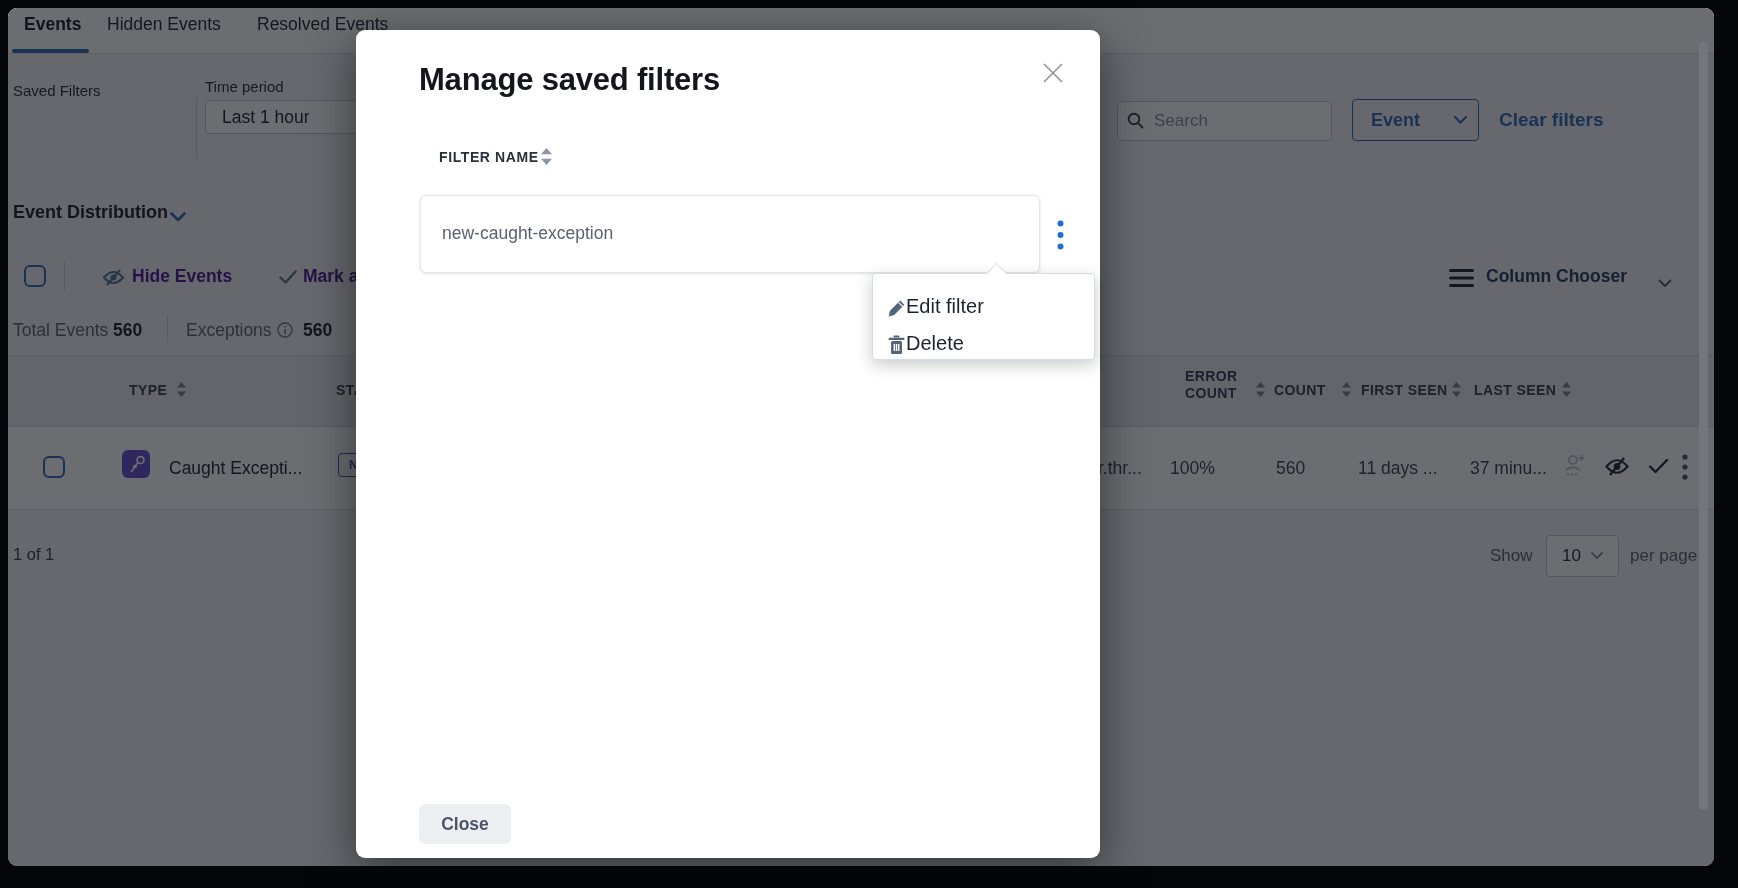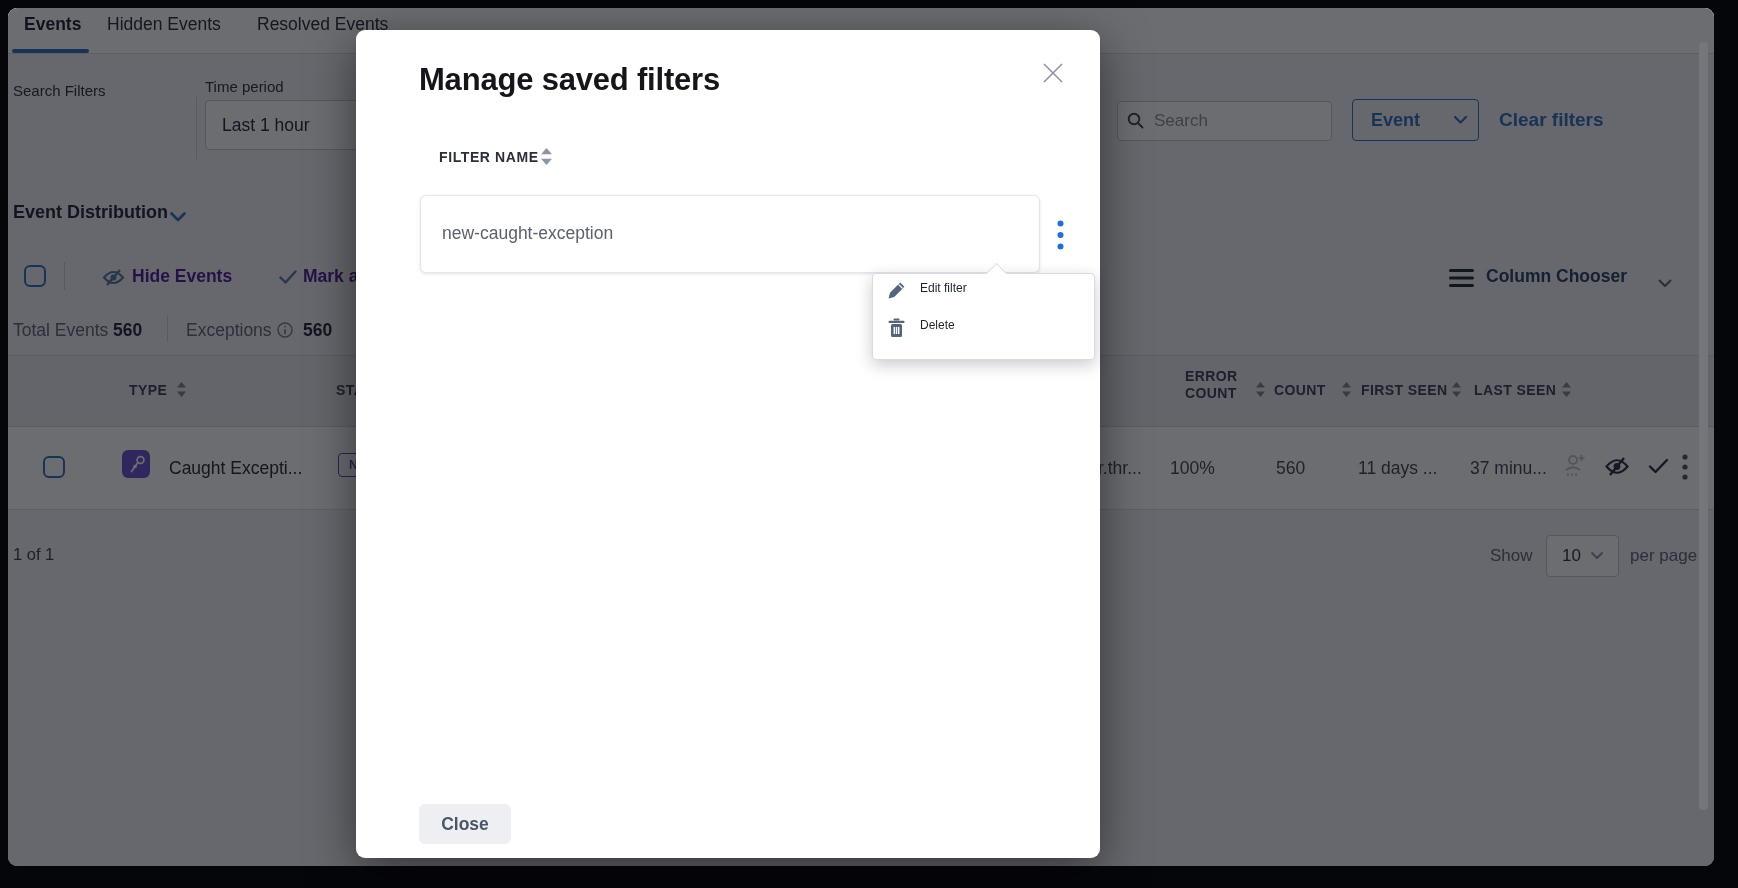--- a/index.html
+++ b/index.html
@@ -51,46 +51,46 @@
   .modal { left:356px; top:30px; width:744px; height:828px; background:#ffffff; border-radius:9px; z-index:70; box-shadow:0 12px 48px rgba(0,0,0,.5); }
   .modal-title { left:63px; top:32px; font-size:31px; font-weight:bold; color:#15151c; letter-spacing:-.2px; }
   .modal-close { left:680px; top:26px; width:34px; height:34px; display:flex; align-items:center; justify-content:center; color:#9094a2; cursor:pointer; }
   .col-head { left:83px; top:119px; font-size:14px; font-weight:bold; color:#2b2f38; letter-spacing:.6px; }
   .filter-card { left:64px; top:165px; width:620px; height:78px; background:#fff; border:1px solid #e4e6eb; border-radius:6px; box-shadow:0 1px 3px rgba(20,23,33,.12); }
   .filter-name { left:21px; top:27px; font-size:17.5px; color:#5a6170; }
   .kebab-btn { left:614px; top:14px; width:50px; height:50px; display:flex; align-items:center; justify-content:center; cursor:pointer; color:#1f6fd6; }
 
   .menu { left:516px; top:243px; width:223px; height:87px; background:#fff; border:1px solid #d9dbe2; border-radius:4px; box-shadow:0 5px 16px rgba(15,18,28,.22); z-index:80; }
   .menu-caret { left:633px; top:236px; width:15px; height:15px; background:#fff; border-left:1px solid #d9dbe2; border-top:1px solid #d9dbe2; transform:rotate(45deg); z-index:81; }
-  .menu-item { left:0; width:223px; height:37px; display:flex; align-items:flex-start; gap:14px; padding-left:14px; cursor:pointer; font-size:12px; color:#1d222c; }
+  .menu-item { left:0; width:223px; height:37px; display:flex; align-items:flex-end; padding-left:14px; cursor:pointer; font-size:20px; color:#1d222c; }
   .menu-item .mi-ico { color:#52657d; display:flex; }
 
   .close-btn { left:63px; top:774px; width:92px; height:40px; background:#edeff3; border:none; border-radius:6px; font-family:"Liberation Sans",sans-serif; font-size:17.5px; font-weight:bold; color:#4c5568; cursor:pointer; }
 
   .sort { display:inline-flex; flex-direction:column; gap:2px; }
   input.search { width:215px; height:40px; border:1px solid #c3c7cf; border-radius:4px; background:#fff; padding-left:36px; font-family:"Liberation Sans",sans-serif; font-size:17px; color:#2a303a; }
   input.search::placeholder { color:#8b9099; }
 </style>
 </head>
 <body>
 
 <div class="abs app">
 
   <div class="abs tabbar">
     <div class="abs tab active" style="left:16px;">Events</div>
     <div class="abs tab" style="left:99px;">Hidden Events</div>
     <div class="abs tab" style="left:249px;">Resolved Events</div>
   </div>
   <div class="abs tab-underline"></div>
 
-  <div class="abs field-label" style="left:5px;top:74px;">Search Filters</div>
+  <div class="abs field-label" style="left:5px;top:74px;">Saved Filters</div>
   <div class="abs vdiv" style="left:188px;top:89px;height:62px;"></div>
 
   <div class="abs field-label" style="left:197px;top:70px;">Time period</div>
-  <div class="abs sel-box" style="left:197px;top:92px;width:165px;height:50px;">
+  <div class="abs sel-box" style="left:197px;top:92px;width:165px;height:34px;">
     <span style="padding-left:16px;font-size:17.5px;color:#222835;">Last 1 hour</span>
   </div>
 
   <div class="abs" style="left:1109px;top:93px;">
     <span class="abs" style="left:10px;top:11px;color:#40454e;">
       <svg width="17" height="17" viewBox="0 0 17 17">
           <circle cx="7" cy="7" r="5.3" fill="none" stroke="#40454e" stroke-width="1.9"></circle>
           <line x1="11" y1="11" x2="15.5" y2="15.5" stroke="#40454e" stroke-width="1.9" stroke-linecap="round"></line>
         </svg>
     </span>

